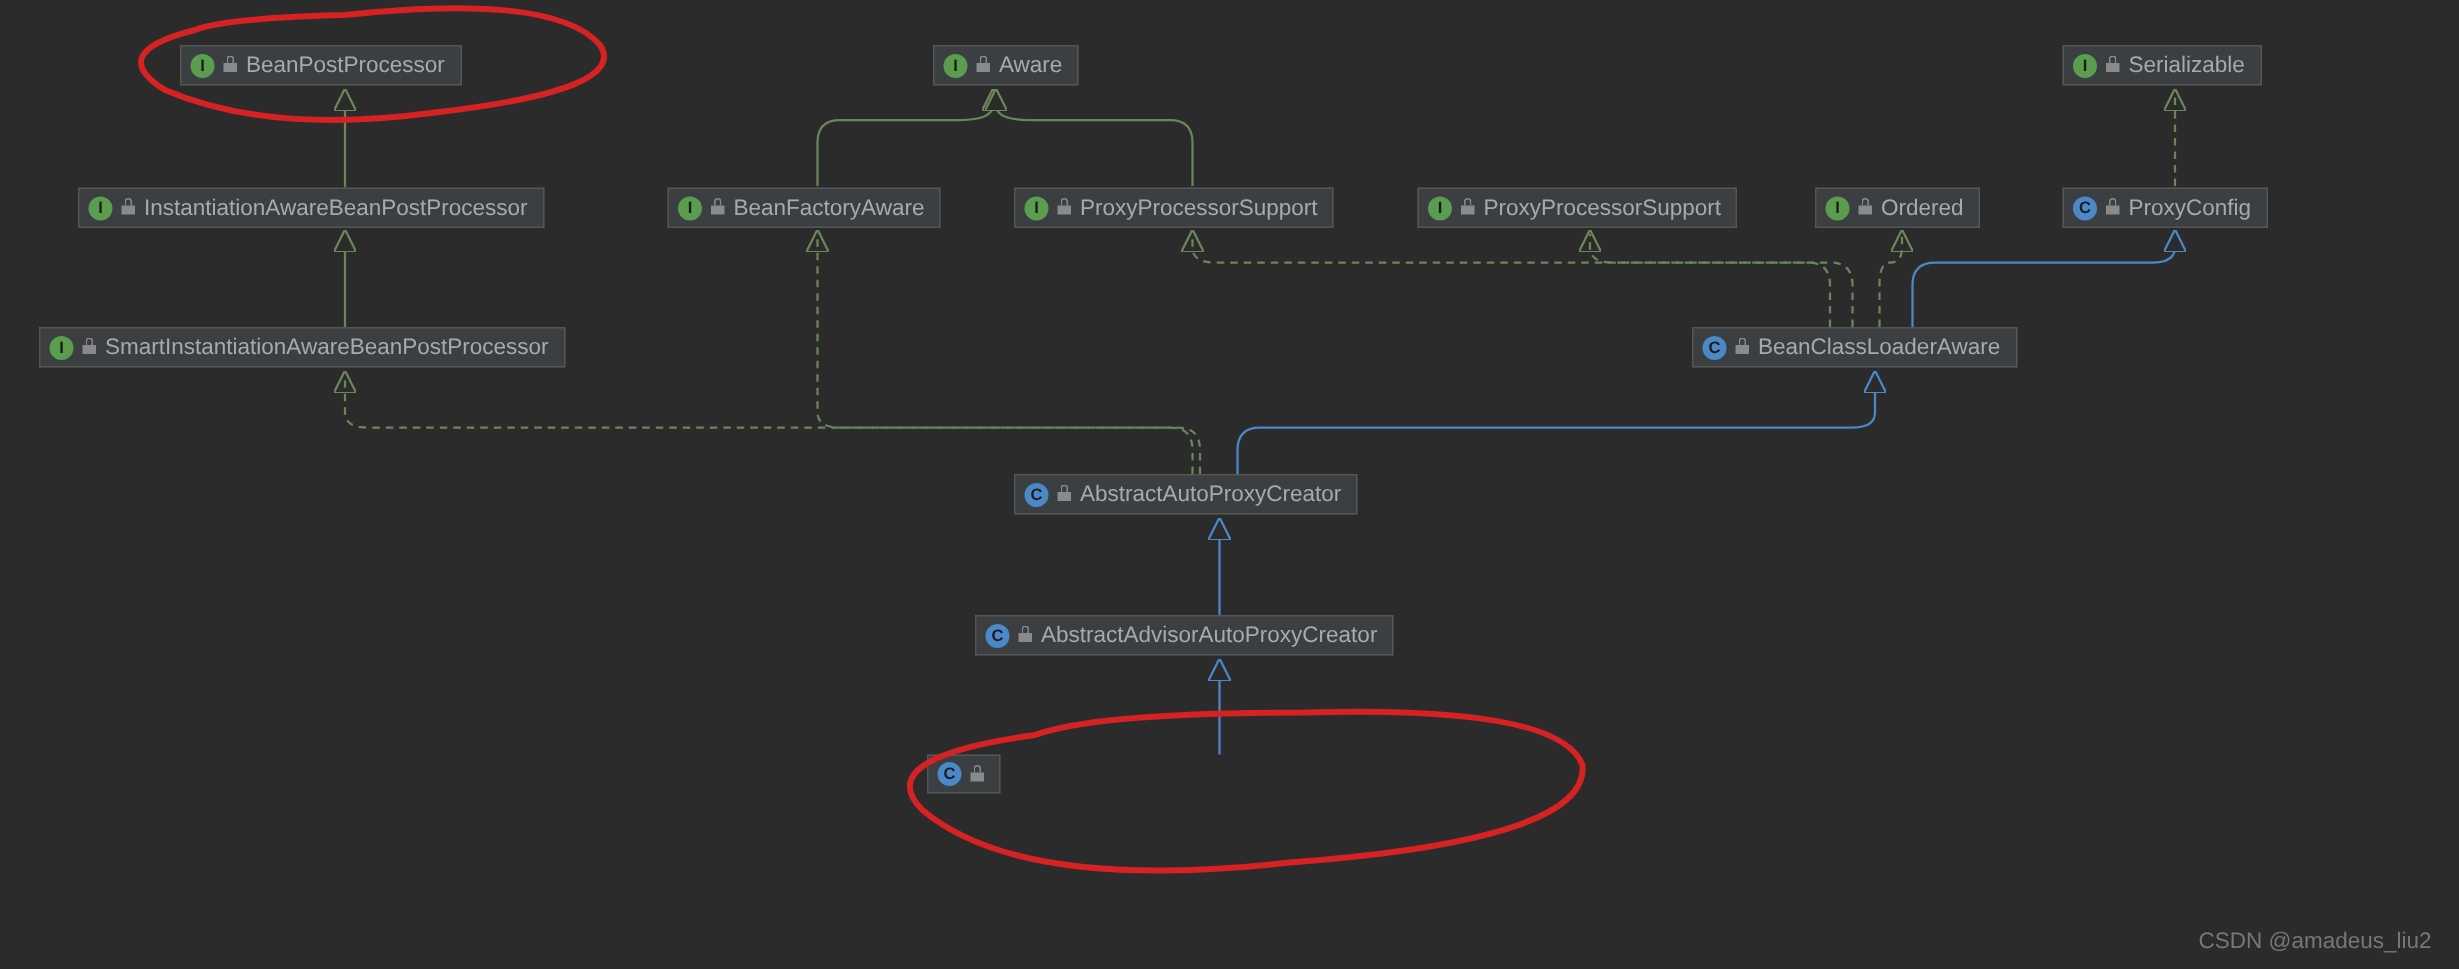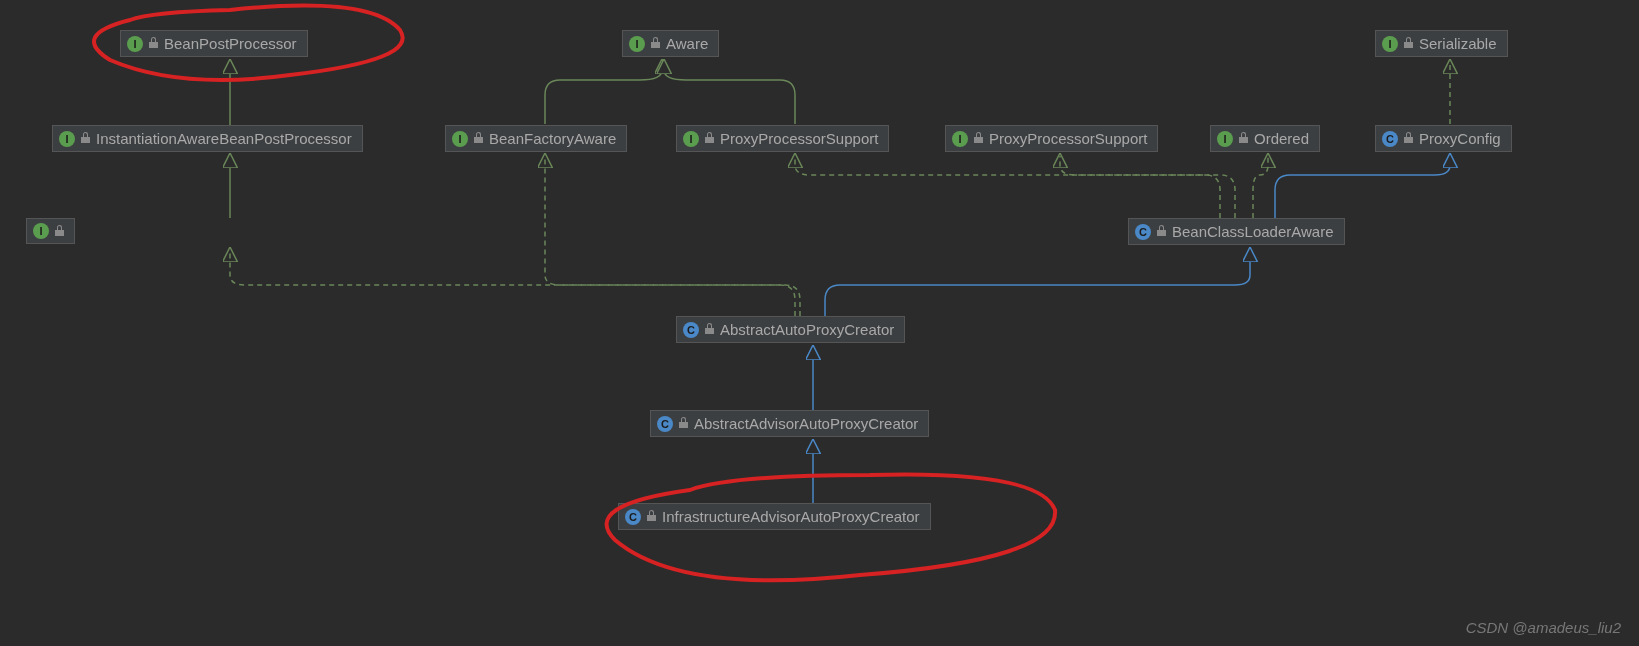--- a/index.html
+++ b/index.html
@@ -5,21 +5,21 @@
 html,body{margin:0;padding:0;background:#2b2b2b;font-family:"Segoe UI",Arial,sans-serif;color:#a9a9a9;overflow:hidden}
 .canvas{position:relative;width:1639px;height:646px}
 .node{position:absolute;background:#3c3f41;border:1px solid #555;padding:4px 10px 4px 6px;font-size:15px;display:flex;align-items:center;gap:6px;white-space:nowrap}
 .ico{width:16px;height:16px;border-radius:50%;display:inline-flex;align-items:center;justify-content:center;font-size:11px;font-weight:bold;color:#1b1b1b;position:relative;flex-shrink:0}
 .i-i{background:#5b9d4f}
 .i-c{background:#4a88c7}
 .lock{width:9px;height:9px;display:inline-block;position:relative;flex-shrink:0}
 .lock::before{content:"";position:absolute;bottom:0;width:9px;height:6px;background:#8a8a8a}
 .lock::after{content:"";position:absolute;top:-2px;left:2px;width:3px;height:4px;border:1px solid #8a8a8a;border-bottom:none;border-radius:3px 3px 0 0}
 svg.lines{position:absolute;top:0;left:0;width:1639px;height:646px;pointer-events:none}
-.footer{position:absolute;right:18px;bottom:10px;color:#777;font-size:15px;font-style:italic}
+.footer{position:absolute;right:18px;bottom:10px;color:#777;font-size:15px;}
 .annot{position:absolute;pointer-events:none}
 </style>
 </head>
 <body>
 
 <div class="canvas">
 
 <svg class="lines">
   <defs>
     <marker id="arr-g" markerWidth="10" markerHeight="10" refX="8" refY="5" orient="auto">
@@ -105,20 +105,21 @@
 </div>
 <div class="node" style="left:1375px;top:125px">
   <span class="ico i-c">C</span>
   <span class="lock"></span>
   <span>ProxyConfig</span>
 </div>
 
 <div class="node" style="left:26px;top:218px">
   <span class="ico i-i">I</span>
   <span class="lock"></span>
+  <span>SmartInstantiationAwareBeanPostProcessor</span>
 </div>
 <div class="node" style="left:1128px;top:218px">
   <span class="ico i-c">C</span>
   <span class="lock"></span>
   <span>BeanClassLoaderAware</span>
 </div>
 
 <div class="node" style="left:676px;top:316px">
   <span class="ico i-c">C</span>
   <span class="lock"></span>
@@ -127,21 +128,20 @@
 
 <div class="node" style="left:650px;top:410px">
   <span class="ico i-c">C</span>
   <span class="lock"></span>
   <span>AbstractAdvisorAutoProxyCreator</span>
 </div>
 
 <div class="node" style="left:618px;top:503px">
   <span class="ico i-c">C</span>
   <span class="lock"></span>
-  <span>InfrastructureAdvisorAutoProxyCreator</span>
 </div>
 
 <svg class="annot" style="left:0;top:0;width:1639px;height:646px">
   <path d="M130,20 Q70,35 110,60 Q180,90 290,75 Q420,60 400,30 Q370,-5 230,10 Q150,12 130,20 Z" fill="none" stroke="#d62222" stroke-width="4"></path>
   <path d="M690,490 Q580,505 615,540 Q680,595 860,575 Q1060,560 1055,510 Q1040,470 870,475 Q730,475 690,490 Z" fill="none" stroke="#d62222" stroke-width="4"></path>
 </svg>
 
 <div class="footer">CSDN @amadeus_liu2</div>
 </div>
 

